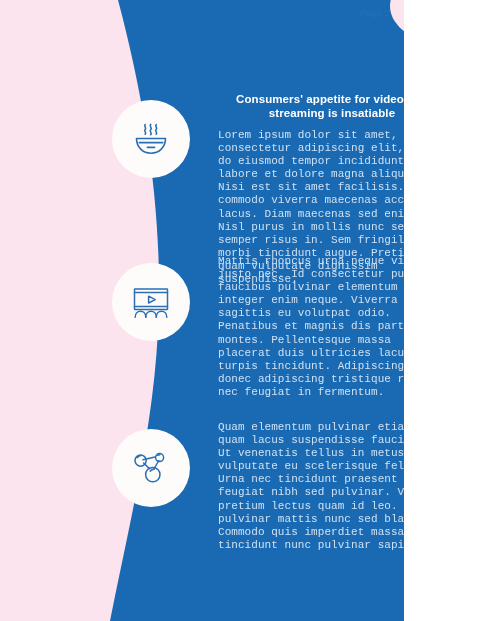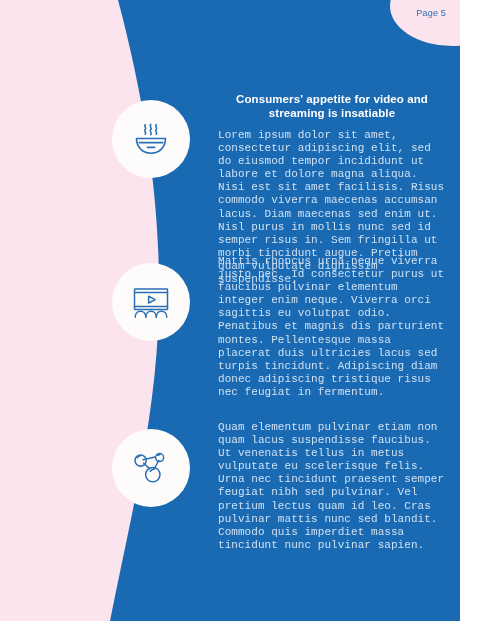--- a/index.html
+++ b/index.html
@@ -5,21 +5,21 @@
   html, body {
     margin: 0;
     padding: 0;
     background: #ffffff;
   }
   body {
     font-family: "Liberation Sans", sans-serif;
   }
   #page {
     position: relative;
-    width: 460px;
+    width: 404px;
     height: 621px;
     overflow: hidden;
     background: #1a69b3;
   }
   #bg-svg {
     position: absolute;
     top: 0;
     left: 0;
     width: 480px;
     height: 621px;

